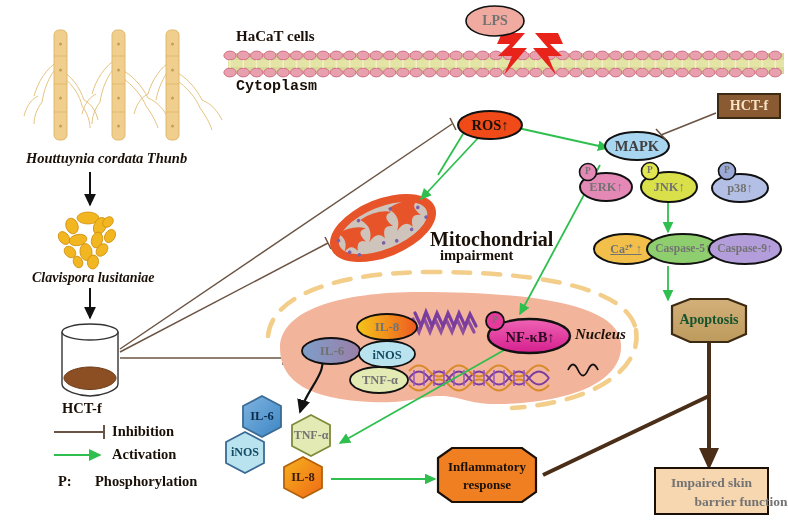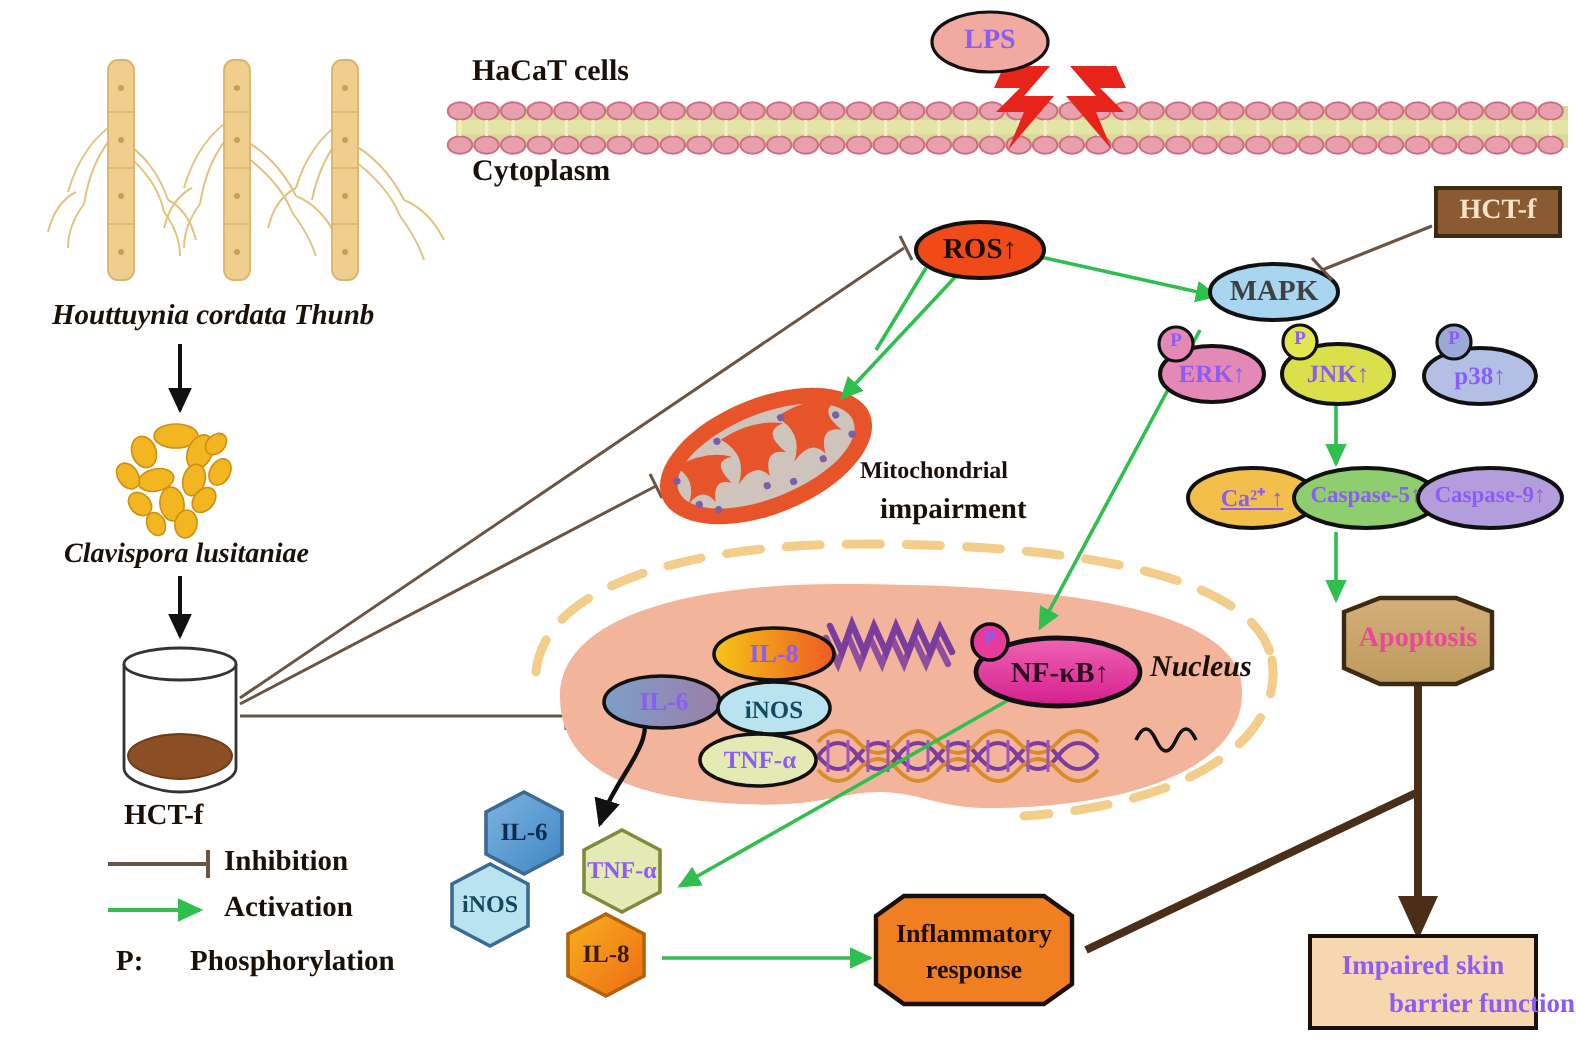--- a/index.html
+++ b/index.html
@@ -4,21 +4,21 @@
 <style>
   html,body{margin:0;padding:0;background:#ffffff;}
   body{width:788px;height:526px;overflow:hidden;
        font-family:"Liberation Serif",serif;}
   #stage{position:relative;width:788px;height:526px;background:#fff;}
   svg#canvas{position:absolute;left:0;top:0;width:788px;height:526px;}
   .lbl{position:absolute;font-family:"Liberation Serif",serif;font-weight:bold;
        color:#1a1008;white-space:nowrap;pointer-events:none;}
   .ital{font-style:italic;}
   .nodetext{position:absolute;display:flex;align-items:center;justify-content:center;
-            font-family:"Liberation Serif",serif;font-weight:bold;color:#8b5cf6;
+            font-family:"Liberation Serif",serif;font-weight:bold;color:#737373;
             text-align:center;line-height:1.02;white-space:nowrap;}
 </style>
 </head>
 <body>
 
 <div id="stage">
 
 <svg id="canvas" viewBox="0 0 788 526">
   <defs>
     <marker id="grnArrow" markerWidth="7" markerHeight="7" refX="5.6" refY="3" orient="auto">
@@ -420,40 +420,40 @@
 
 </svg>
 
 <div class="lbl ital" style="left:26px;top:150px;font-size:14.5px;">
   <span>Houttuynia cordata Thunb</span>
 </div>
 <div class="lbl ital" style="left:32px;top:270px;font-size:14px;">Clavispora lusitaniae</div>
 <div class="lbl" style="left:62px;top:400px;font-size:14.5px;">HCT-f</div>
 
 <div class="lbl" style="left:236px;top:28px;font-size:15px;">HaCaT cells</div>
-<div class="lbl" style="left:236px;top:78px;font-size:15px;">Cytoplasm</div>
+<div class="lbl" style="left:236px;top:78px;font-size:15px;font-family:Liberation Mono, monospace;">Cytoplasm</div>
 
 <div class="nodetext" style="left:466px;top:11px;width:58px;height:20px;font-size:14px;">LPS</div>
 
 <div class="nodetext" style="left:458px;top:114px;width:64px;height:22px;font-size:14.5px;color:#1a1008;">ROS↑</div>
 <div class="nodetext" style="left:605px;top:135px;width:64px;height:22px;font-size:14.5px;color:#404040;">MAPK</div>
 <div class="nodetext" style="left:580px;top:177px;width:52px;height:20px;font-size:12.5px;">ERK↑</div>
 <div class="nodetext" style="left:643px;top:177px;width:52px;height:20px;font-size:12.5px;">JNK↑</div>
 <div class="nodetext" style="left:714px;top:178px;width:52px;height:20px;font-size:12.5px;">p38↑</div>
 <div class="nodetext" style="left:581px;top:165px;width:14px;height:14px;font-size:9.5px;">P</div>
 <div class="nodetext" style="left:643px;top:164px;width:14px;height:14px;font-size:9.5px;">P</div>
 <div class="nodetext" style="left:720px;top:164px;width:14px;height:14px;font-size:9.5px;">P</div>
 
 <div class="nodetext" style="left:596px;top:239px;width:60px;height:20px;font-size:12px;text-decoration:underline;">Ca²⁺ ↑</div>
 <div class="nodetext" style="left:648px;top:240px;width:70px;height:18px;font-size:11.5px;">Caspase-5↑</div>
 <div class="nodetext" style="left:710px;top:240px;width:70px;height:18px;font-size:11.5px;">Caspase-9↑</div>
-<div class="nodetext" style="left:668px;top:310px;width:82px;height:20px;font-size:14px;color:#ec4899;">Apoptosis</div>
+<div class="nodetext" style="left:668px;top:310px;width:82px;height:20px;font-size:14px;color:#14532d;">Apoptosis</div>
 <div class="nodetext" style="left:718px;top:95px;width:62px;height:22px;font-size:14px;color:#f7e3c8;">HCT-f</div>
 
-<div class="lbl" style="left:430px;top:228px;font-size:12px;">Mitochondrial</div>
+<div class="lbl" style="left:430px;top:228px;font-size:20px;">Mitochondrial</div>
 <div class="lbl" style="left:440px;top:247px;font-size:14.5px;">impairment</div>
 
 <div class="nodetext" style="left:494px;top:326px;width:72px;height:22px;font-size:14.5px;color:#2b0a1e;">NF-κB↑</div>
 <div class="nodetext" style="left:488px;top:314px;width:14px;height:14px;font-size:9.5px;">P</div>
 
 <div class="nodetext" style="left:363px;top:318px;width:48px;height:18px;font-size:13px;">IL-8</div>
 <div class="nodetext" style="left:308px;top:342px;width:48px;height:18px;font-size:13px;">IL-6</div>
 <div class="nodetext" style="left:363px;top:346px;width:48px;height:18px;font-size:12.5px;color:#134a63;">iNOS</div>
 <div class="nodetext" style="left:354px;top:371px;width:52px;height:18px;font-size:12.5px;">TNF-α</div>
 

